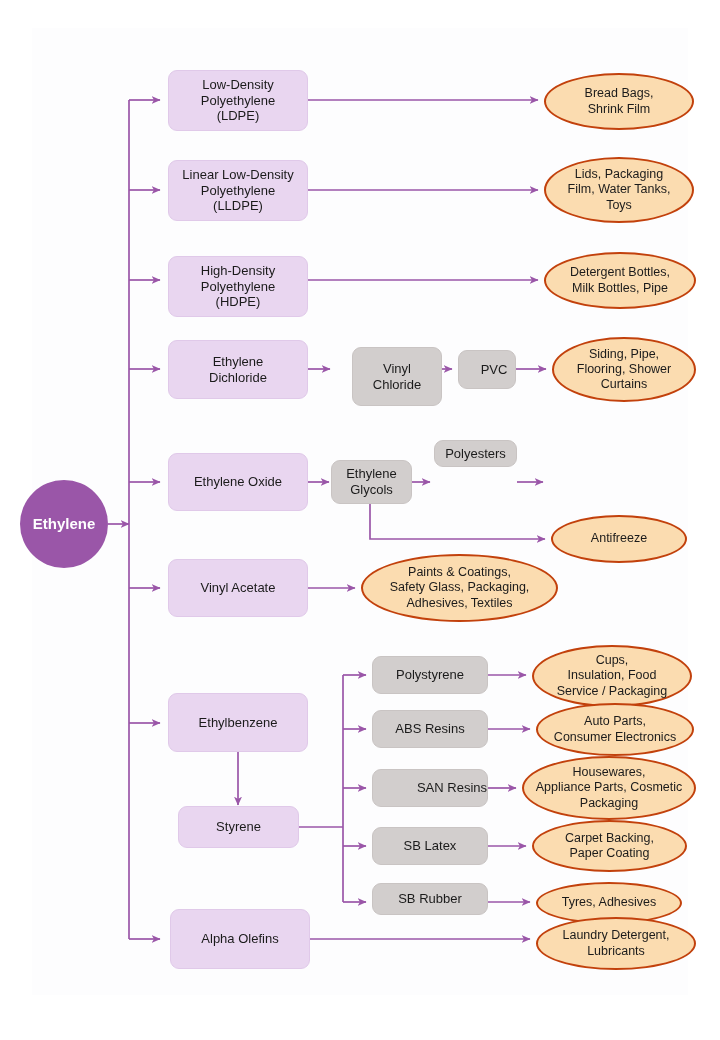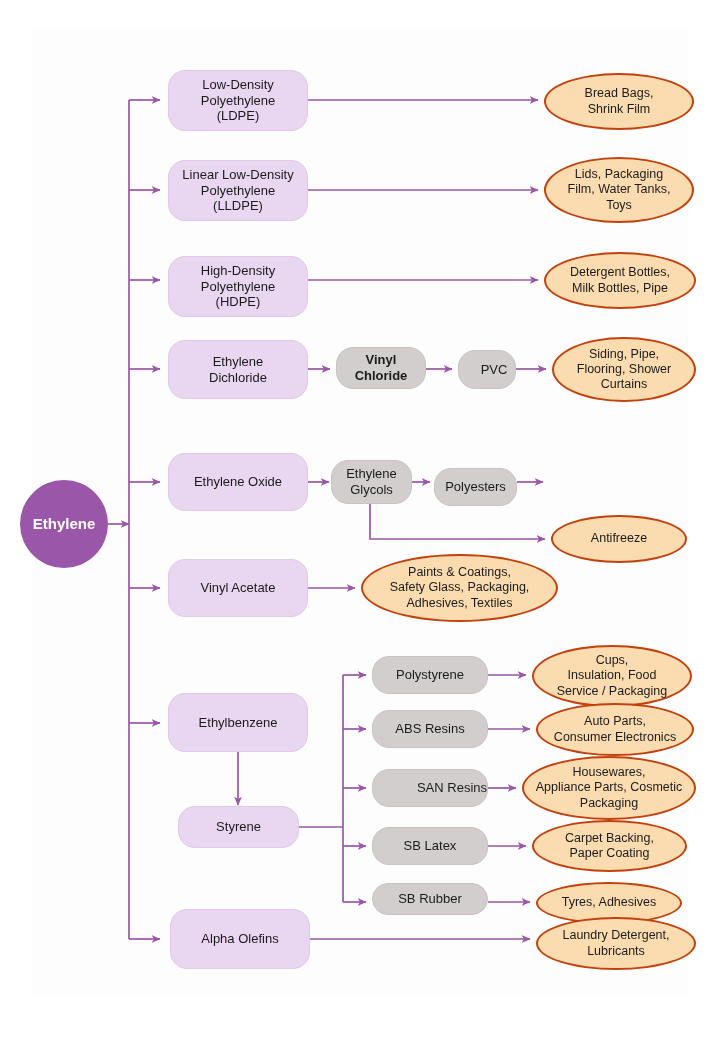--- a/index.html
+++ b/index.html
@@ -1,21 +1,21 @@
 <!DOCTYPE html>
 <html><head>
 <meta charset="utf-8">
 <style>
   html,body{margin:0;padding:0;background:#ffffff;}
   body{width:720px;height:1040px;overflow:hidden;font-family:"Liberation Sans",sans-serif;}
   #stage{position:relative;width:720px;height:1040px;background:#ffffff;}
   #frame{position:absolute;left:32px;top:28px;width:656px;height:967px;background:#fdfdfe;}
   svg#edges{position:absolute;left:0;top:0;width:720px;height:1040px;}
   .node{position:absolute;box-sizing:border-box;display:flex;align-items:center;justify-content:center;text-align:center;color:#1b1b1b;line-height:1.22;}
-  .box{border-radius:17px;}
+  .box{border-radius:9px;}
   .primary{background:#e9d6f0;border:1px solid #e0c9e9;font-size:13px;}
   .inter{background:#d2cecd;border:1px solid #c9c4c3;font-size:13px;}
   .ell{background:#fbdcb0;border:2px solid #c2410c;border-radius:50%;font-size:12.5px;}
   .hub{background:#9a56a8;border-radius:50%;color:#ffffff;font-weight:bold;font-size:15px;}
   .lbl{pointer-events:none;}
 </style>
 </head>
 <body>
 
 <div id="stage">
@@ -111,33 +111,33 @@
     </div>
 
   <div class="node box primary" style="left:178px;top:806px;width:121px;height:42px;">
     <span class="lbl">Styrene</span>
     </div>
 
   <div class="node box primary" style="left:170px;top:909px;width:140px;height:60px;">
     <span class="lbl">Alpha Olefins</span>
     </div>
 
-  <div class="node box inter" style="left:336px;top:347px;width:90px;height:42px;font-weight:bold;">
+  <div class="node box inter" style="left:352px;top:347px;width:90px;height:59px;">
     <span class="lbl">Vinyl<br>Chloride</span>
     </div>
 
   <div class="node box inter" style="left:458px;top:350px;width:58px;height:39px;padding-left:14px;">
     <span class="lbl">PVC</span>
     </div>
 
   <div class="node box inter" style="left:331px;top:460px;width:81px;height:44px;">
     <span class="lbl">Ethylene<br>Glycols</span>
     </div>
 
-  <div class="node box inter" style="left:434px;top:468px;width:83px;height:38px;">
+  <div class="node box inter" style="left:434px;top:440px;width:83px;height:27px;">
     <span class="lbl">Polyesters</span>
     </div>
 
   <div class="node box inter" style="left:372px;top:656px;width:116px;height:38px;">
     <span class="lbl">Polystyrene</span>
     </div>
 
   <div class="node box inter" style="left:372px;top:710px;width:116px;height:38px;">
     <span class="lbl">ABS Resins</span>
     </div>

